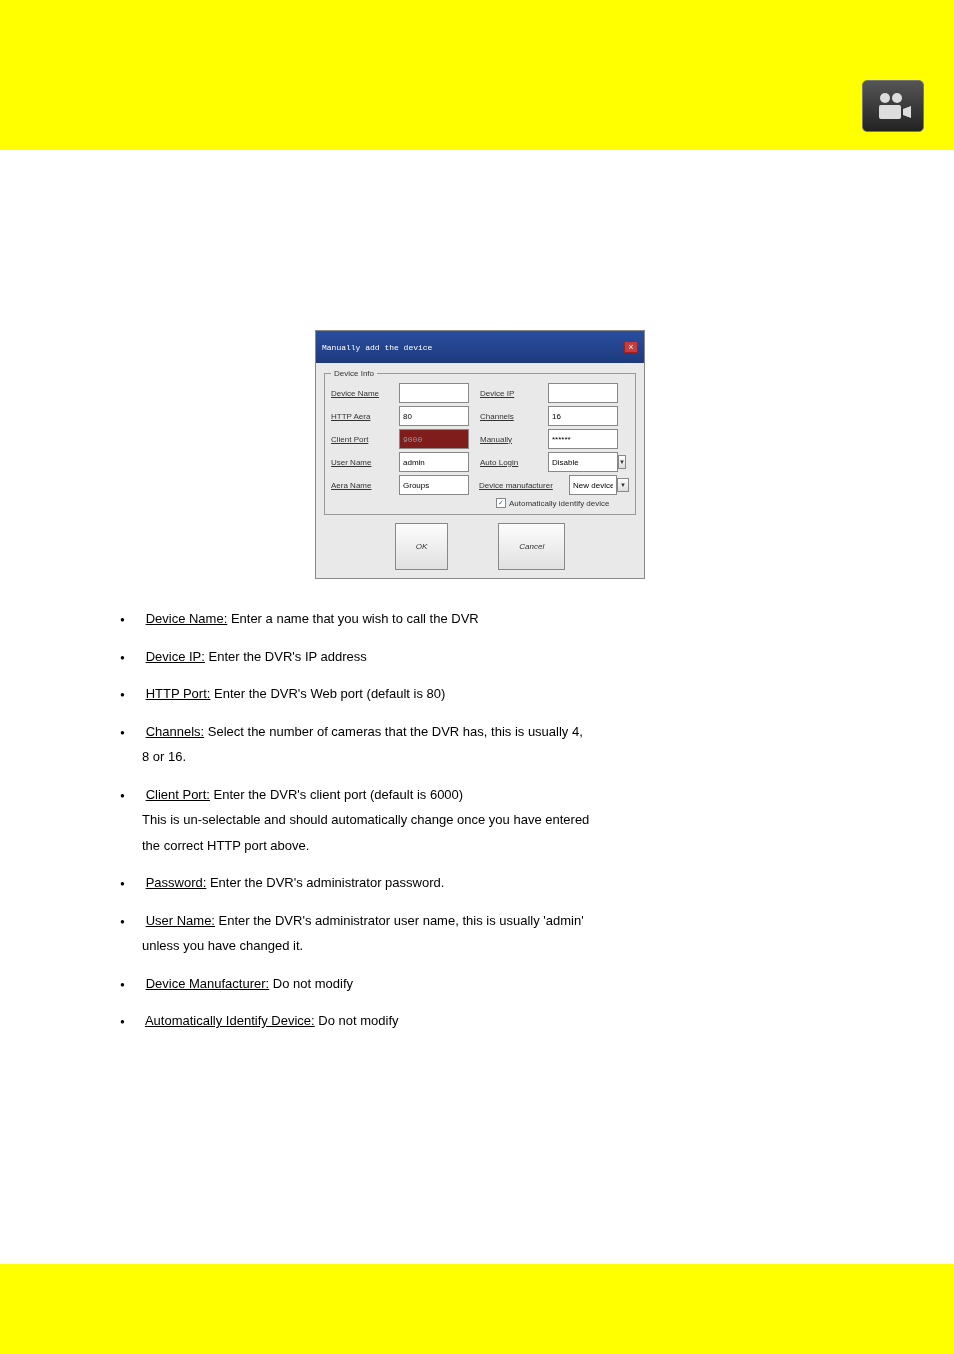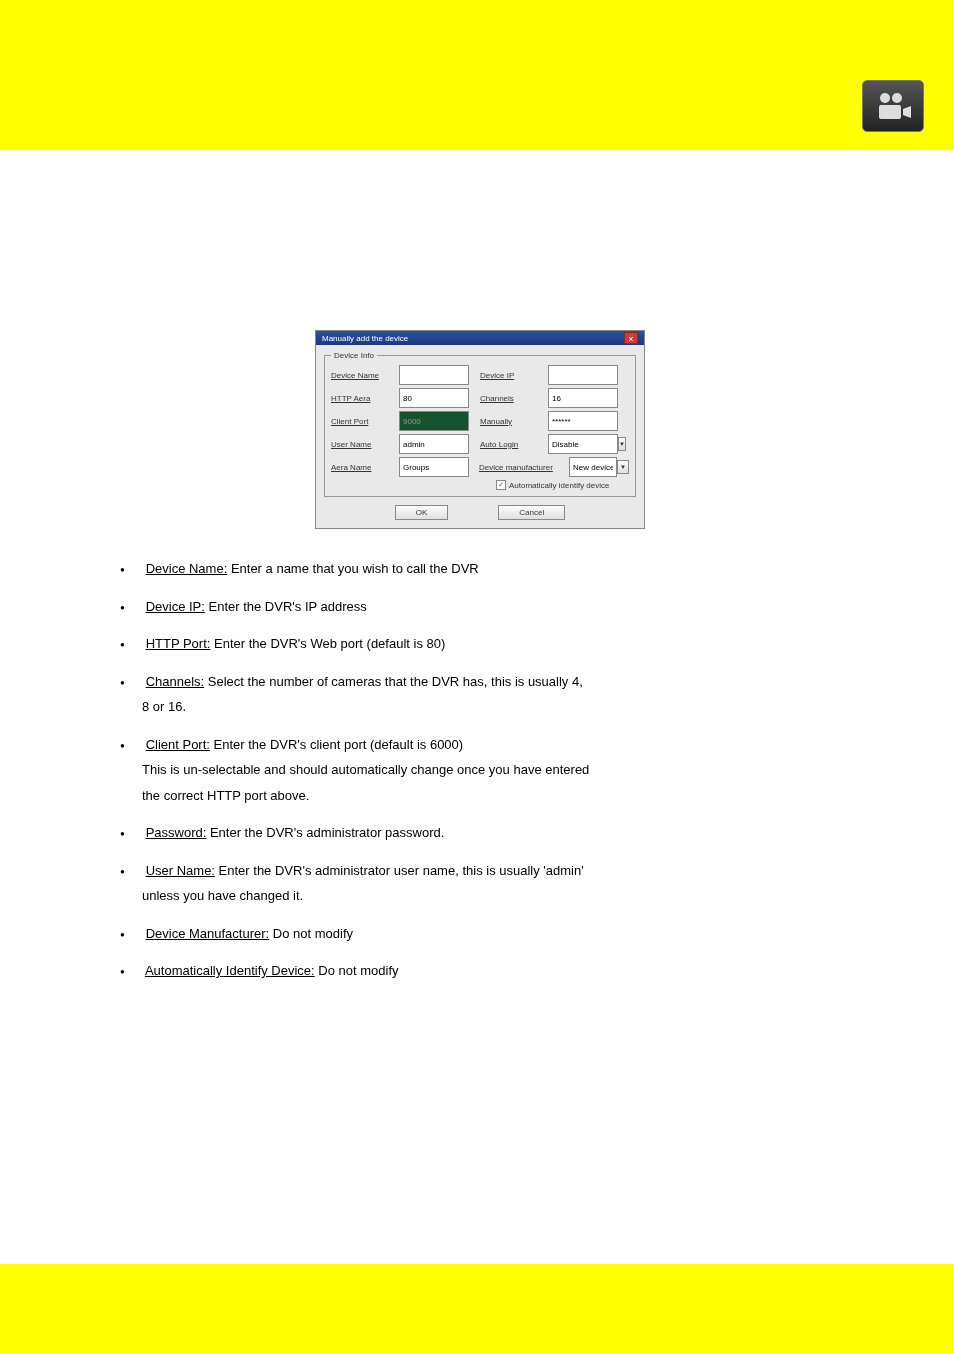--- a/index.html
+++ b/index.html
@@ -50,24 +50,25 @@
     width: 330px;
     margin: 0 auto 30px auto;
     background: #e9e9e9;
     border: 1px solid #888;
     font-size: 8px;
     color: #333;
   }
   .dialog-title {
     background: linear-gradient(#2a4ea0, #1d3a7d);
     color: #fff;
-    padding: 1px 6px;
+    padding: 10px 6px;
     display: flex;
     justify-content: space-between;
     align-items: center;
+    font-family: Liberation Mono, monospace;
   }
   .dialog-close {
     background: #c73c3c;
     color: #fff;
     width: 14px;
     height: 12px;
     text-align: center;
     line-height: 12px;
     font-size: 9px;
     border: 1px solid #a02020;
@@ -100,21 +101,22 @@
   .inp {
     border: 1px solid #888;
     background: #fff;
     height: 20px;
     width: 70px;
     font-size: 8px;
     padding: 0 3px;
   }
   .inp.disabled {
     color: #999;
-    background: #14532d;
+    background: #7f1d1d;
+    font-family: Liberation Mono, monospace;
   }
   .sel-wrap {
     display: flex;
     align-items: center;
     width: 70px;
   }
   .sel-wrap .inp {
     flex: 1;
   }
   .sel-btn {
@@ -146,22 +148,23 @@
   }
   .btnrow {
     display: flex;
     justify-content: center;
     gap: 50px;
     margin-top: 8px;
   }
   .btn {
     border: 1px solid #888;
     background: linear-gradient(#fdfdfd, #e0e0e0);
-    padding: 2px 20px;
-    font-size: 8px;
+    padding: 18px 20px;
+    font-size: 8px;
+    font-style: italic;
   }
   .bullets {
     margin-top: 20px;
   }
   ul.lvl1 {
     list-style: none;
     padding-left: 22px;
   }
   ul.lvl1 > li {
     margin-bottom: 18px;

